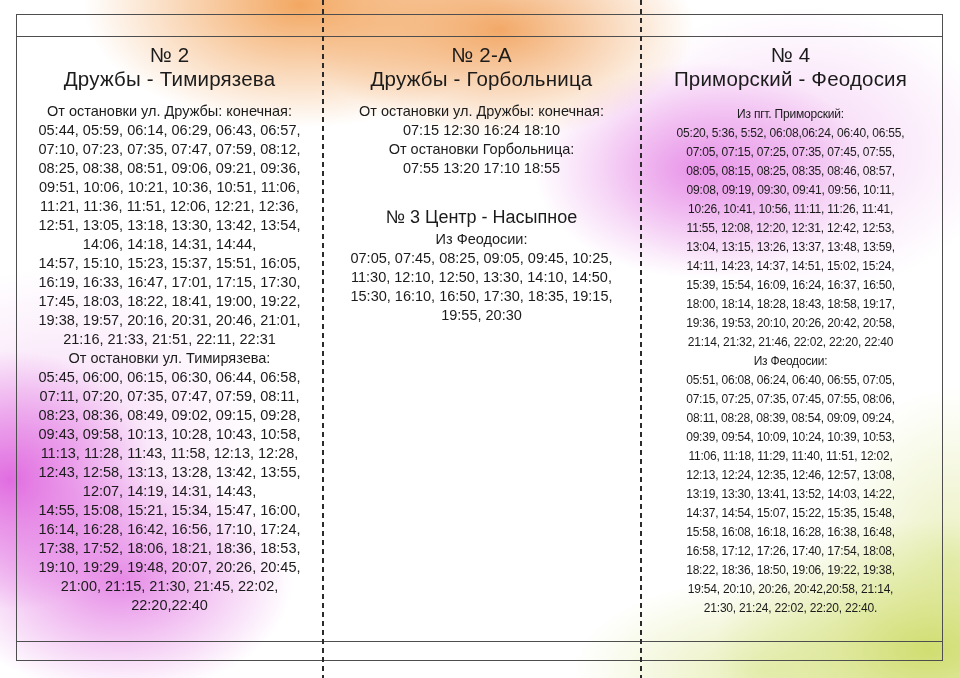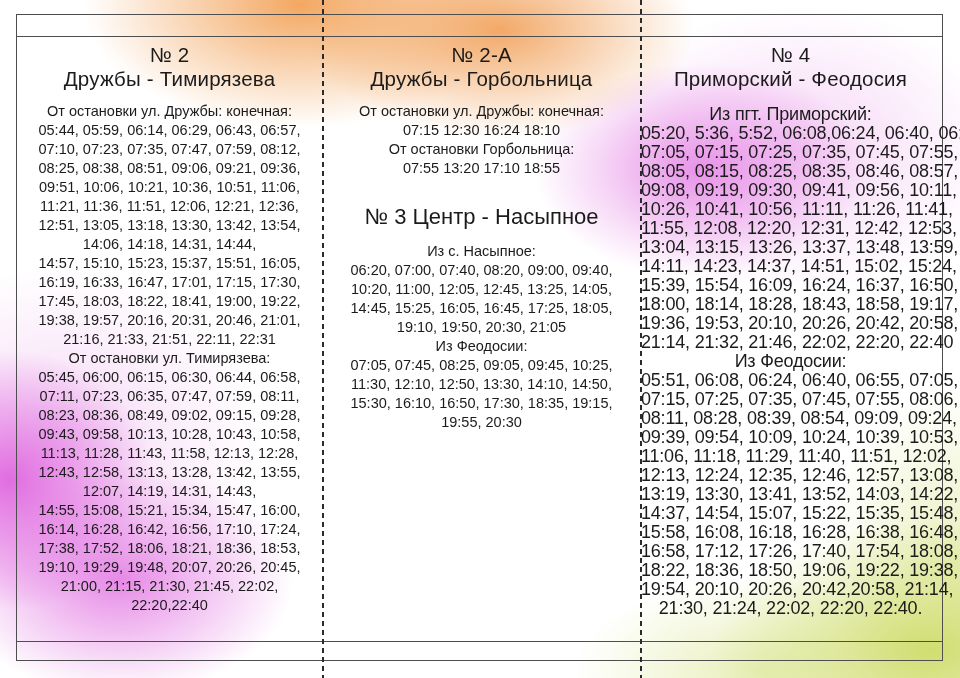--- a/index.html
+++ b/index.html
@@ -40,23 +40,23 @@
   .col-1 { left: 17px;  width: 305px; }
   .col-2 { left: 323px; width: 317px; }
   .col-3 { left: 641px; width: 299px; }
 
   .route-title { margin-top: 7px; font-size: 20.5px; line-height: 24px; letter-spacing: 0.2px; }
   .first-section { margin-top: 11px; }
   .col-3 .first-section { margin-top: 14px; }
 
   .times-heading, .times-line { font-size: 14.5px; line-height: 19px; }
   .times-line { white-space: nowrap; }
-  .col-3 .times-heading, .col-3 .times-line { font-size: 18px; letter-spacing: -0.2px; }
+  .col-3 .times-heading, .col-3 .times-line { font-size: 12px; letter-spacing: -0.2px; }
 
-  .subroute-title { margin-top: 26px; font-size: 22px; line-height: 26px; }
+  .subroute-title { margin-top: 26px; font-size: 18px; line-height: 26px; }
   .sub-first-section { margin-top: 12px; }
 </style>
 </head>
 <body>
 
 <div class="frame"></div>
 <div class="frame-line top"></div>
 <div class="frame-line bottom"></div>
 
 <div class="col col-1">
@@ -78,21 +78,21 @@
         <div class="times-line">16:19, 16:33, 16:47, 17:01, 17:15, 17:30,</div>
         <div class="times-line">17:45, 18:03, 18:22, 18:41, 19:00, 19:22,</div>
         <div class="times-line">19:38, 19:57, 20:16, 20:31, 20:46, 21:01,</div>
         <div class="times-line">21:16, 21:33, 21:51, 22:11, 22:31</div>
       </div>
   </div>
   <div class="section">
     <div class="times-heading">От остановки ул. Тимирязева:</div>
     <div class="times">
         <div class="times-line">05:45, 06:00, 06:15, 06:30, 06:44, 06:58,</div>
-        <div class="times-line">07:11, 07:23, 06:35, 07:47, 07:59, 08:11,</div>
+        <div class="times-line">07:11, 07:20, 07:35, 07:47, 07:59, 08:11,</div>
         <div class="times-line">08:23, 08:36, 08:49, 09:02, 09:15, 09:28,</div>
         <div class="times-line">09:43, 09:58, 10:13, 10:28, 10:43, 10:58,</div>
         <div class="times-line">11:13, 11:28, 11:43, 11:58, 12:13, 12:28,</div>
         <div class="times-line">12:43, 12:58, 13:13, 13:28, 13:42, 13:55,</div>
         <div class="times-line">12:07, 14:19, 14:31, 14:43,</div>
         <div class="times-line">14:55, 15:08, 15:21, 15:34, 15:47, 16:00,</div>
         <div class="times-line">16:14, 16:28, 16:42, 16:56, 17:10, 17:24,</div>
         <div class="times-line">17:38, 17:52, 18:06, 18:21, 18:36, 18:53,</div>
         <div class="times-line">19:10, 19:29, 19:48, 20:07, 20:26, 20:45,</div>
         <div class="times-line">21:00, 21:15, 21:30, 21:45, 22:02,</div>
@@ -112,29 +112,20 @@
         <div class="times-line">07:15 12:30 16:24 18:10</div>
       </div>
   </div>
   <div class="section">
     <div class="times-heading">От остановки Горбольница:</div>
     <div class="times">
         <div class="times-line">07:55 13:20 17:10 18:55</div>
       </div>
   </div>
   <div class="subroute-title">№ 3 Центр - Насыпное</div>
-  <div class="section sub-first-section">
-    <div class="times-heading">Из с. Насыпное:</div>
-    <div class="times">
-        <div class="times-line">06:20, 07:00, 07:40, 08:20, 09:00, 09:40,</div>
-        <div class="times-line">10:20, 11:00, 12:05, 12:45, 13:25, 14:05,</div>
-        <div class="times-line">14:45, 15:25, 16:05, 16:45, 17:25, 18:05,</div>
-        <div class="times-line">19:10, 19:50, 20:30, 21:05</div>
-      </div>
-  </div>
   <div class="section">
     <div class="times-heading">Из Феодосии:</div>
     <div class="times">
         <div class="times-line">07:05, 07:45, 08:25, 09:05, 09:45, 10:25,</div>
         <div class="times-line">11:30, 12:10, 12:50, 13:30, 14:10, 14:50,</div>
         <div class="times-line">15:30, 16:10, 16:50, 17:30, 18:35, 19:15,</div>
         <div class="times-line">19:55, 20:30</div>
       </div>
   </div>
 </div>

